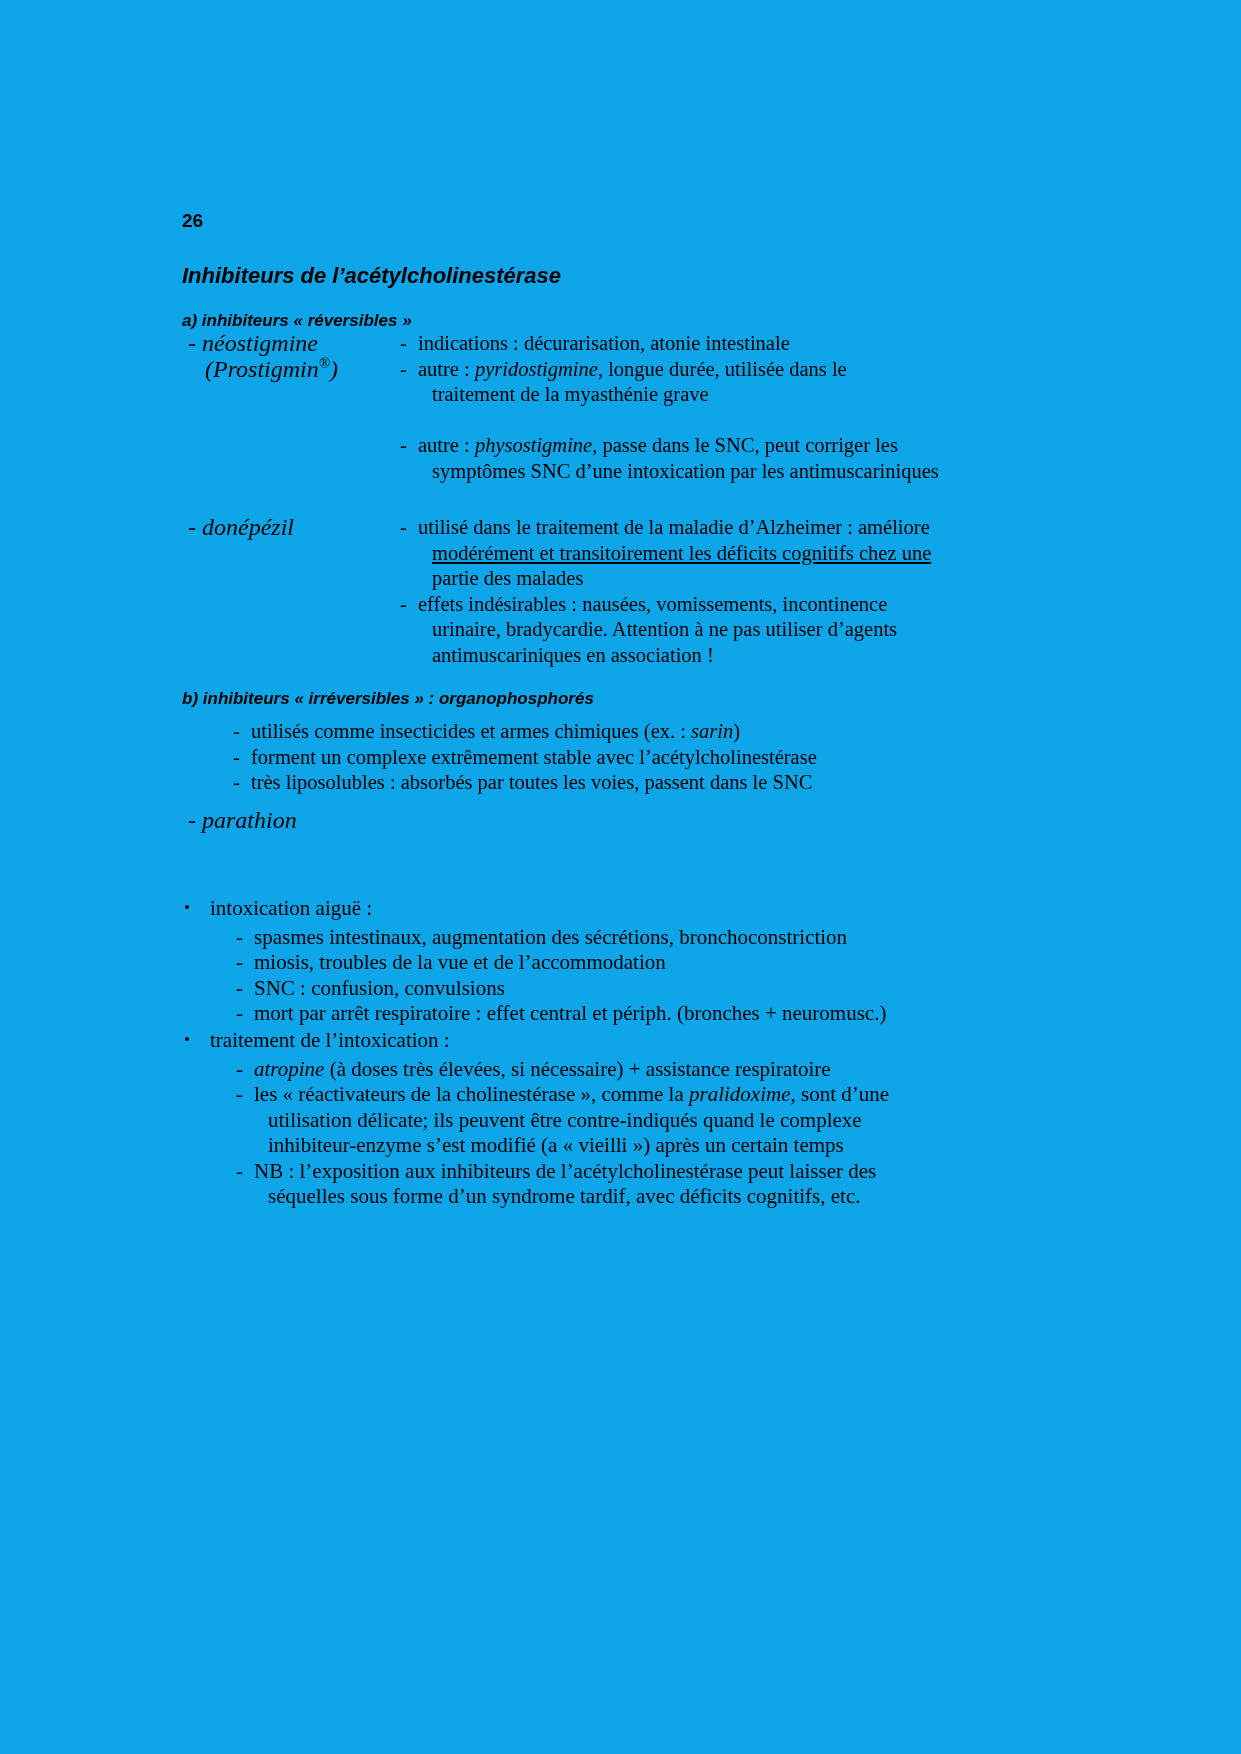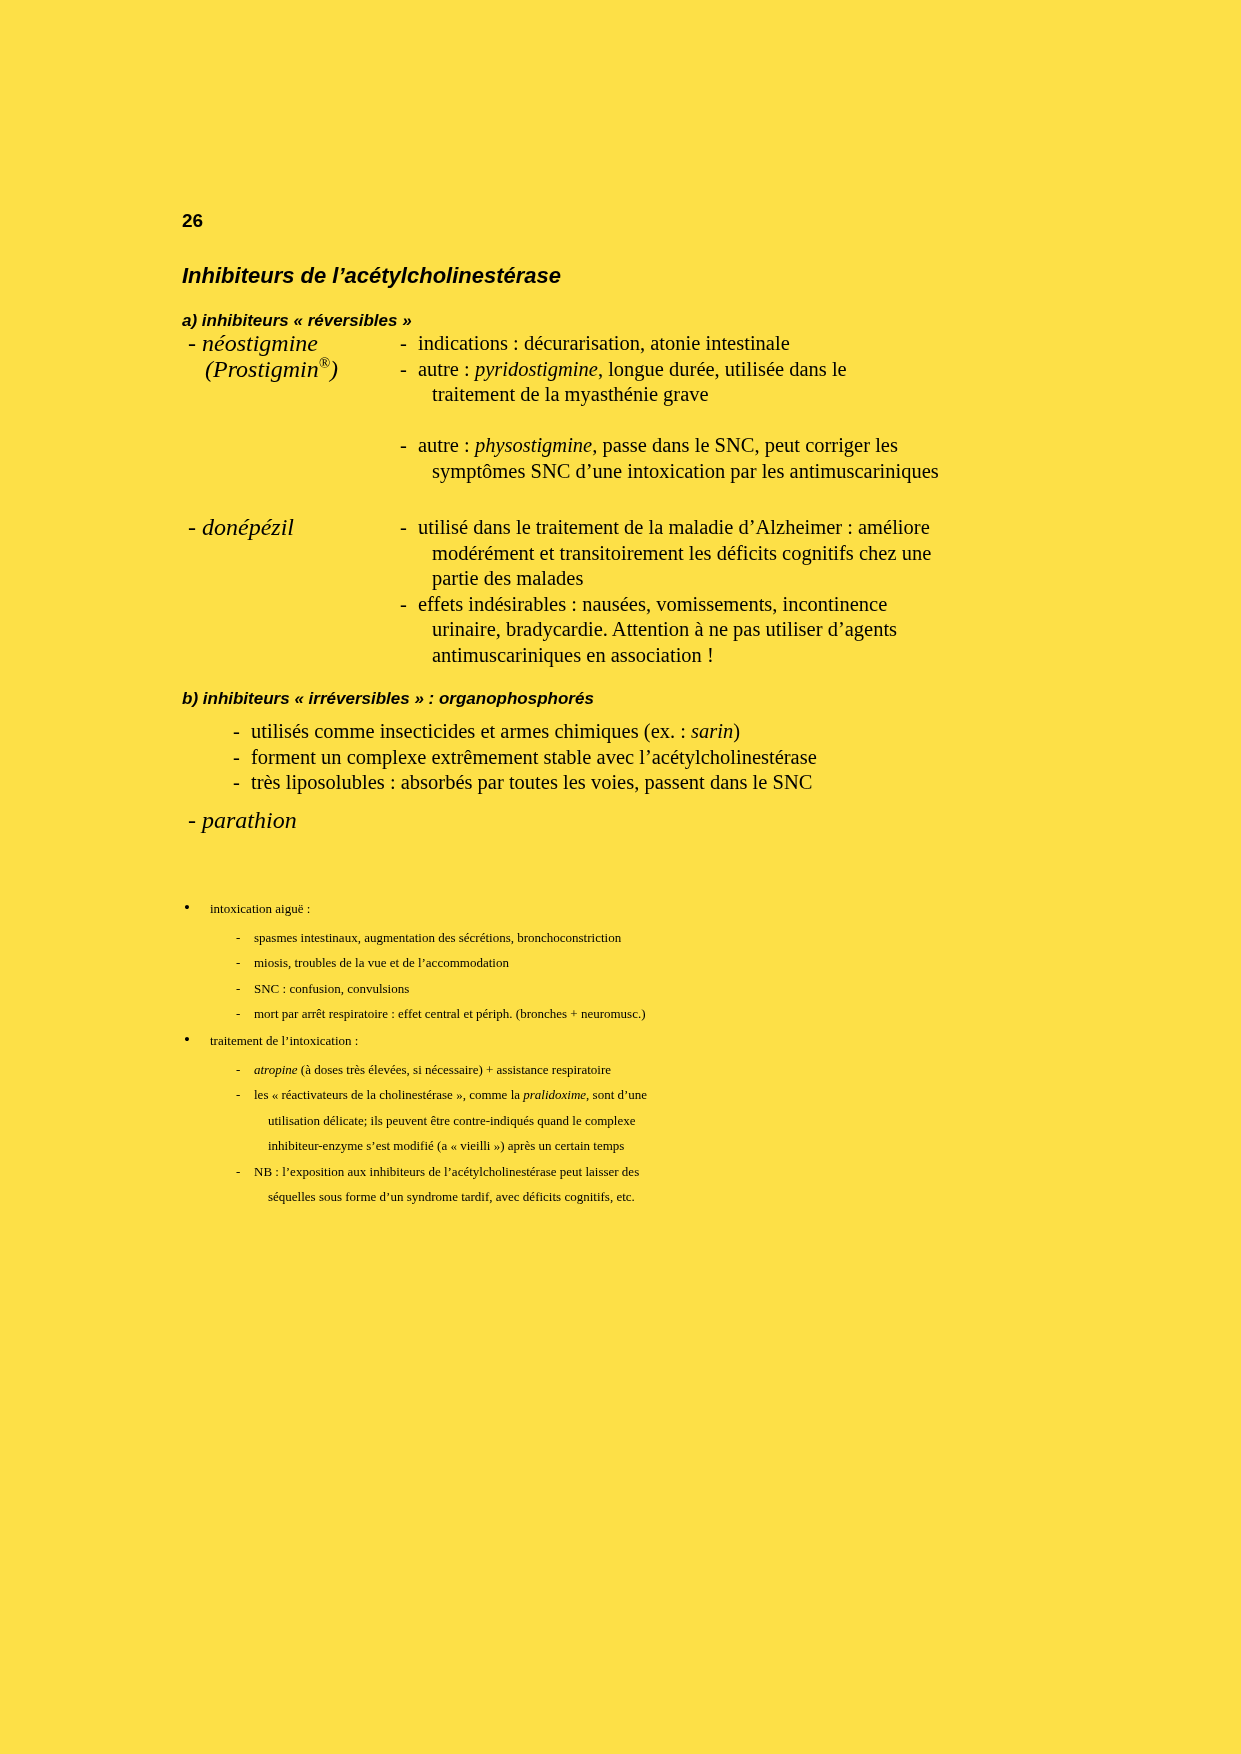--- a/index.html
+++ b/index.html
@@ -15,21 +15,21 @@
     font-family: "Liberation Serif", "DejaVu Serif", serif;
     color: #000000;
     overflow: hidden;
   }
 
   .page {
     position: absolute;
     left: 0; top: 0;
     width: 1241px;
     height: 1754px;
-    background: #fde047;
+    background: #0ea5e9;
   }
 
   
   .page-number {
     position: absolute;
     left: 182px;
     top: 211px;
     font-family: "Liberation Sans", "DejaVu Sans", sans-serif;
     font-weight: bold;
     font-size: 19px;
@@ -94,21 +94,21 @@
     position: absolute;
     left: 0;
     top: 0;
   }
   .dash-item.gap { margin-top: 25.5px; }
 
   
   .bullet-block {
     position: absolute;
     font-family: "Liberation Serif", "DejaVu Serif", serif;
-    font-size: 13px;
+    font-size: 21px;
     line-height: 25.5px;
   }
   .bullet-row {
     position: relative;
     padding-left: 32px;
   }
   .bullet-row::before {
     content: "\2022";
     position: absolute;
     left: 6px;
@@ -155,21 +155,21 @@
       <span>autre : </span><i>physostigmine,</i><span> passe dans le SNC, peut corriger les</span><br>
       <span style="display:inline-block; padding-left:14px;">symptômes SNC d’une intoxication par les antimuscariniques</span>
     </div>
   </div>
 
   <div class="drug-name" style="left:188px; top:515px;">- donépézil</div>
 
   <div class="dash-list" style="left:400px; top:515px; width:545px;">
     <div class="dash-item">
       <span>utilisé dans le traitement de la maladie d’Alzheimer : améliore</span><br>
-      <span style="display:inline-block; padding-left:14px;">modérément et transitoirement les déficits cognitifs chez une</span><br>
+      <span style="display:inline-block; padding-left:14px;text-decoration:underline;">modérément et transitoirement les déficits cognitifs chez une</span><br>
       <span style="display:inline-block; padding-left:14px;">partie des malades</span>
     </div>
     <div class="dash-item">
       <span>effets indésirables : nausées, vomissements, incontinence</span><br>
       <span style="display:inline-block; padding-left:14px;text-align:center;">urinaire, bradycardie. Attention à ne pas utiliser d’agents</span><br>
       <span style="display:inline-block; padding-left:14px;">antimuscariniques en association !</span>
     </div>
   </div>
 
   <div class="section-head section-b">b) inhibiteurs « irréversibles » : organophosphorés</div>

